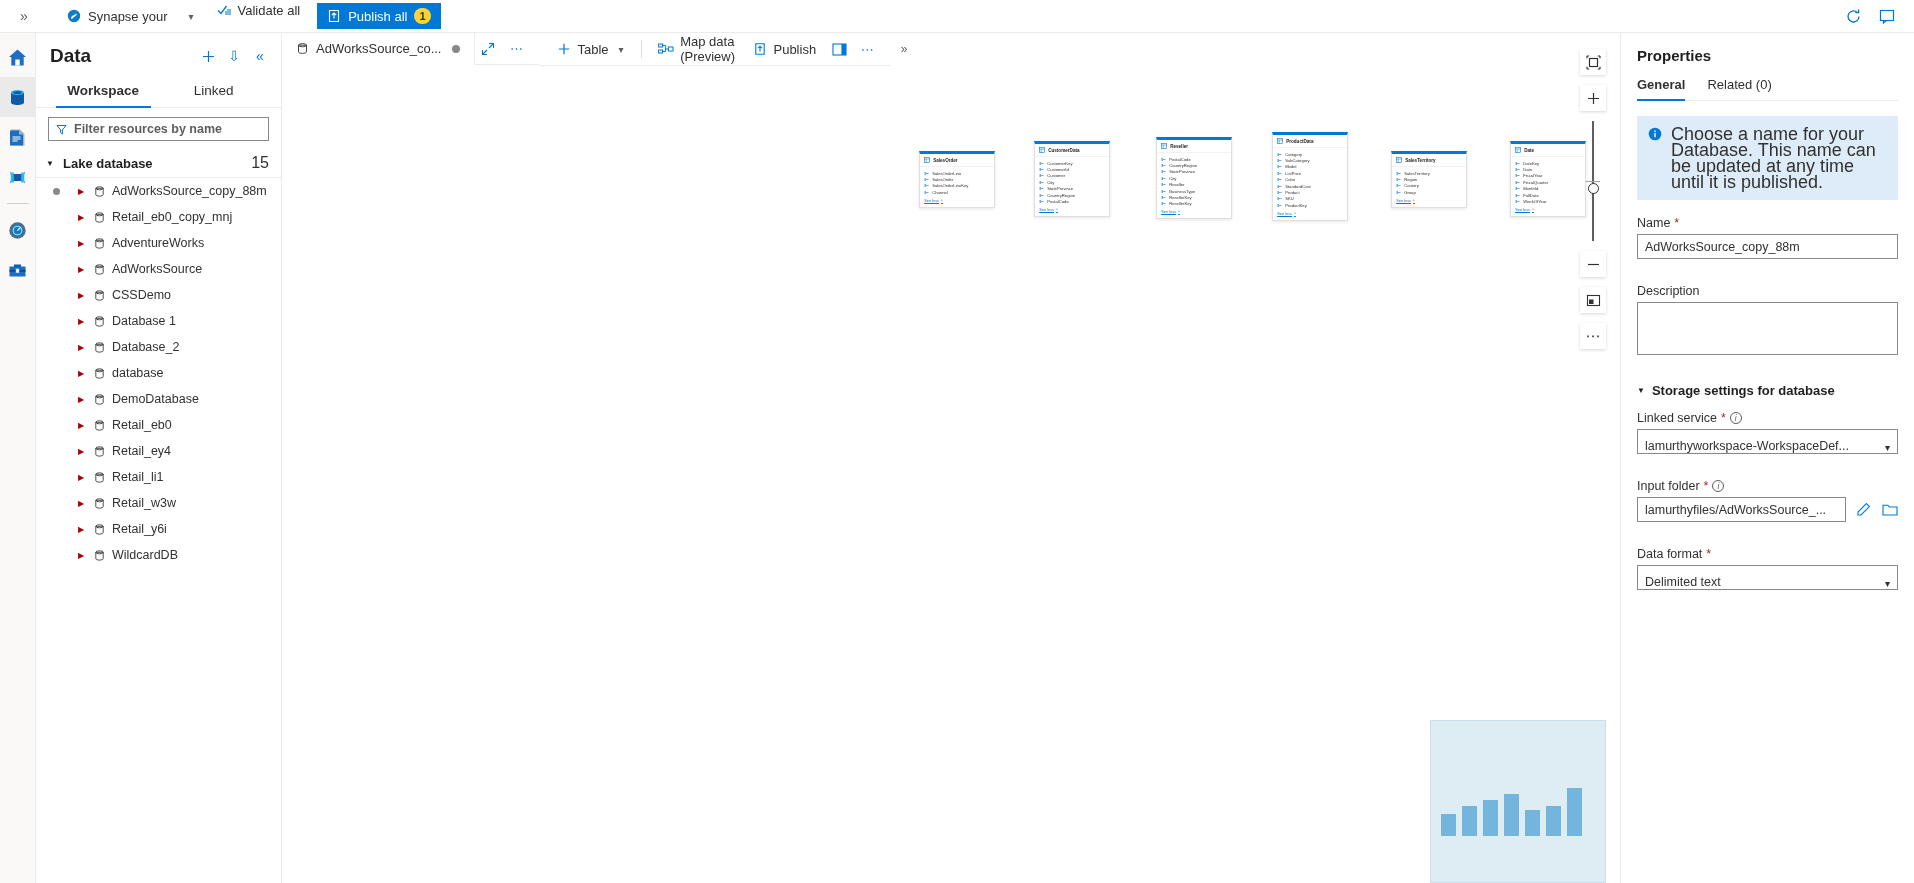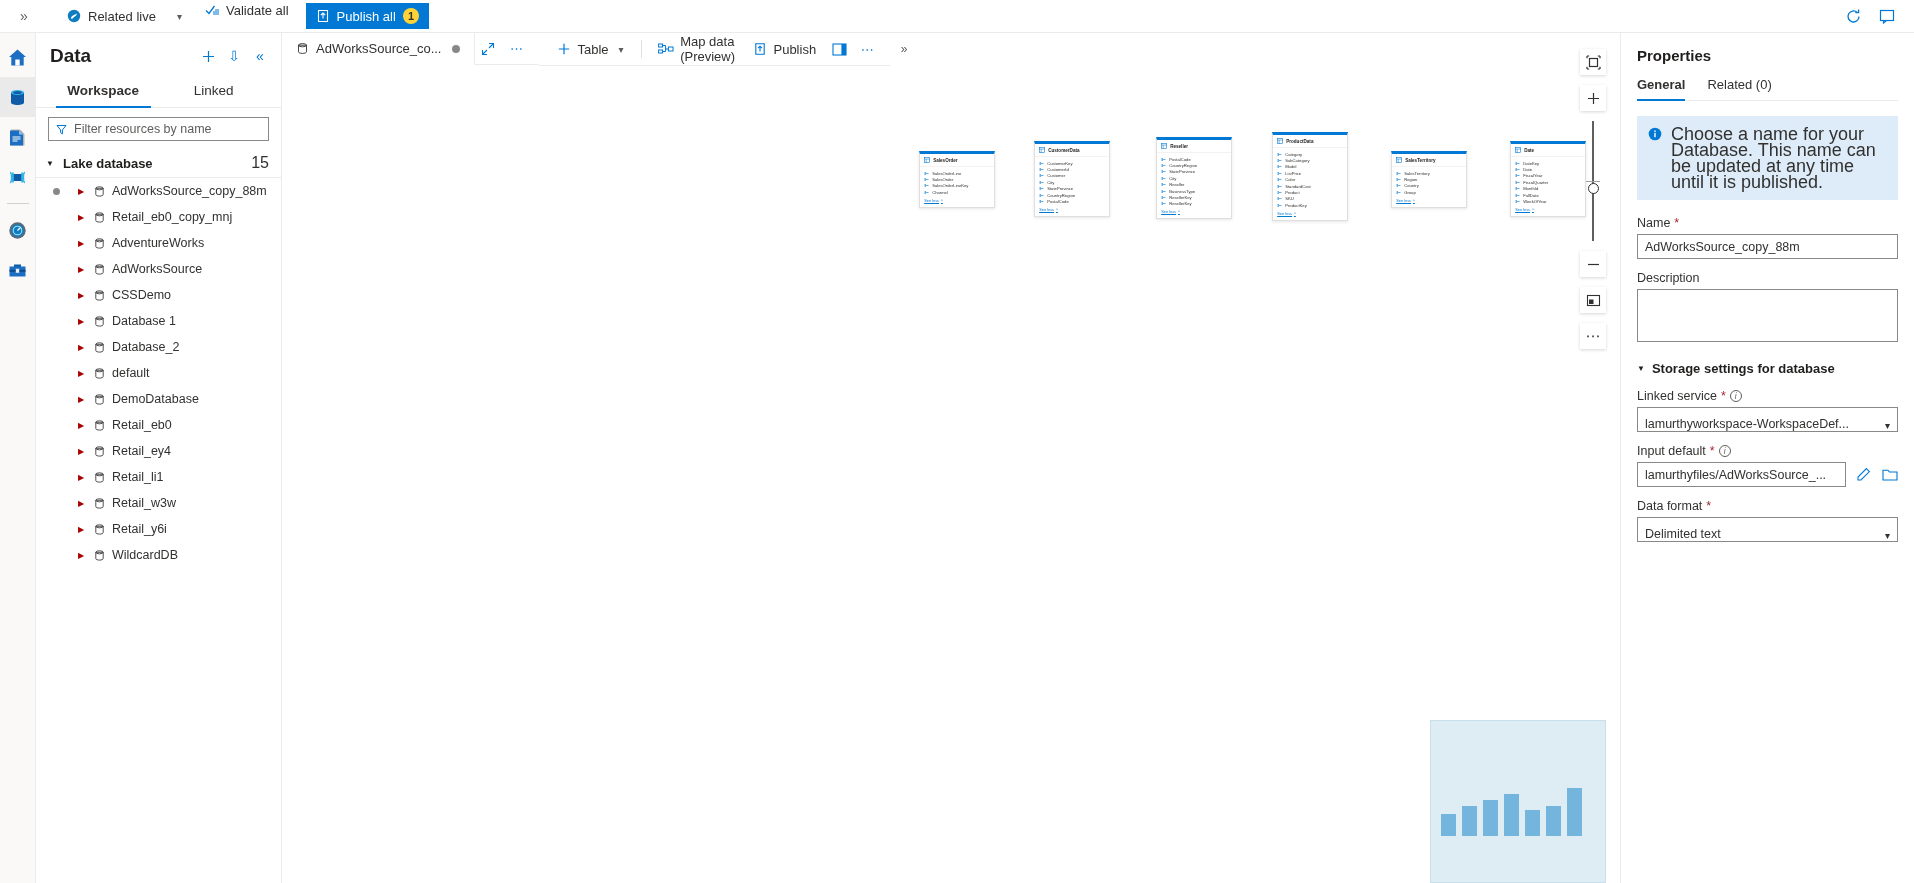--- a/index.html
+++ b/index.html
@@ -84,20 +84,21 @@
     content: ''; position: absolute; left: 8px; right: 8px; bottom: -1px; height: 2px; background: #0078d4;
   }
   .dp-filter-wrap { padding: 9px 12px 6px 12px; }
   .dp-filter {
     display: flex; align-items: center; gap: 7px; height: 24px; border: 1px solid #8a8886;
     background: #fff; padding: 0 7px;
   }
   .dp-filter input {
     border: none; outline: none; flex: 1; font-size: 12.5px; font-family: inherit; color: #a16207;
     background: transparent;
+    font-weight: bold;
   }
   .dp-filter input::placeholder { color: #605e5c; }
   .tree { flex: 1; overflow-y: auto; padding-top: 2px; }
   .tree-group {
     display: flex; align-items: center; gap: 7px; padding: 5px 12px 5px 10px; cursor: pointer;
     border-bottom: 1px solid #edebe9;
   }
   .tg-caret { color: #201f1e; font-size: 8px; width: 10px; }
   .tg-label { font-weight: 600; font-size: 13px; color: #201f1e; flex: 1; }
   .tg-count { font-size: 16px; color: #323130; }
@@ -204,21 +205,21 @@
   }
   .props-tab.active { font-weight: 600; }
   .props-tab.active::after {
     content: ''; position: absolute; left: 0; right: 0; bottom: -1px; height: 2px; background: #0078d4;
   }
   .info-banner {
     display: flex; gap: 9px; background: #deecf9; padding: 10px 11px; margin-bottom: 16px;
   }
   .info-icon { flex: 0 0 14px; margin-top: 1px; }
   .info-text { font-size: 18px; line-height: 16px; color: #323130; }
-  .fld { margin-bottom: 12px; }
+  .fld { margin-bottom: 25px; }
   .fld-label { font-size: 12.5px; color: #323130; margin-bottom: 4px; display: flex; align-items: center; gap: 4px; }
   .req { color: #a4262c; }
   .info-i {
     width: 12px; height: 12px; border: 1px solid #605e5c; border-radius: 50%; font-size: 8.5px;
     display: inline-flex; align-items: center; justify-content: center; color: #605e5c; font-style: italic;
   }
   .txtinput {
     width: 100%; height: 25px; border: 1px solid #8a8886; background: #fff; padding: 0 7px;
     font-size: 12.5px; font-family: inherit; color: #323130; outline: none;
   }
@@ -253,21 +254,21 @@
   <div class="topbar">
     <div class="topbar-left">
       <div class="rail-expand">»</div>
       <div class="branch-picker">
         <span>
           <svg width="14" height="14" viewBox="0 0 14 14">
             <circle cx="7" cy="7" r="6.2" fill="#0f7dc2"></circle>
             <path d="M4 8.6c1.2-2.6 4.5-3.2 6-4.2-.5 2.6-3 3.4-4.1 4.6-.6.7-.9 1.3-.9 1.3S4 9.6 4 8.6z" fill="#fff"></path>
           </svg>
         </span>
-        <span class="branch-label">Related live</span>
+        <span class="branch-label">Synapse your</span>
         <span class="chev-sm">▾</span>
       </div>
       <div class="tb-btn">
         <span>
           <svg width="15" height="14" viewBox="0 0 15 14">
             <path d="M1 7.5L4 10.5L9.5 3" stroke="#0078d4" stroke-width="1.3" fill="none"></path>
             <path d="M8 9h6M8 11h6M10 7h4" stroke="#0078d4" stroke-width="1.1"></path>
           </svg>
         </span>
         <span>Validate all</span>
@@ -467,21 +468,21 @@
               <span class="ti-label">Database_2</span>
             </div>
             <div class="tree-item">
               <span class="ti-caret">▶</span>
               <span class="ti-icon">
                 <svg width="13" height="13" viewBox="0 0 13 13">
                   <path d="M2.8 3.3h7.4v6.3c0 .85-1.66 1.5-3.7 1.5s-3.7-.65-3.7-1.5z" fill="none" stroke="#323130" stroke-width="0.85"></path>
                   <ellipse cx="6.5" cy="3.3" rx="3.7" ry="1.5" fill="none" stroke="#323130" stroke-width="0.85"></ellipse>
                 </svg>
               </span>
-              <span class="ti-label">default</span>
+              <span class="ti-label">database</span>
             </div>
             <div class="tree-item">
               <span class="ti-caret">▶</span>
               <span class="ti-icon">
                 <svg width="13" height="13" viewBox="0 0 13 13">
                   <path d="M2.8 3.3h7.4v6.3c0 .85-1.66 1.5-3.7 1.5s-3.7-.65-3.7-1.5z" fill="none" stroke="#323130" stroke-width="0.85"></path>
                   <ellipse cx="6.5" cy="3.3" rx="3.7" ry="1.5" fill="none" stroke="#323130" stroke-width="0.85"></ellipse>
                 </svg>
               </span>
               <span class="ti-label">DemoDatabase</span>
@@ -1219,21 +1220,21 @@
               <span class="info-i">i</span>
             </div>
             <div class="selectbox">
               <span class="sel-val">lamurthyworkspace-WorkspaceDef...</span>
               <span class="sel-caret">▾</span>
             </div>
           </div>
 
           <div class="fld">
             <div class="fld-label">
-              <span>Input default</span>
+              <span>Input folder</span>
               <span class="req">*</span>
               <span class="info-i">i</span>
             </div>
             <div class="row-inline">
               <input class="txtinput" value="lamurthyfiles/AdWorksSource_..." style="">
               <span class="inline-icon">
                 <svg width="15" height="15" viewBox="0 0 15 15">
                   <path d="M10.4 1.6l3 3L5 13H2v-3z" stroke="#0078d4" stroke-width="1.1" fill="none"></path>
                 </svg>
               </span>

